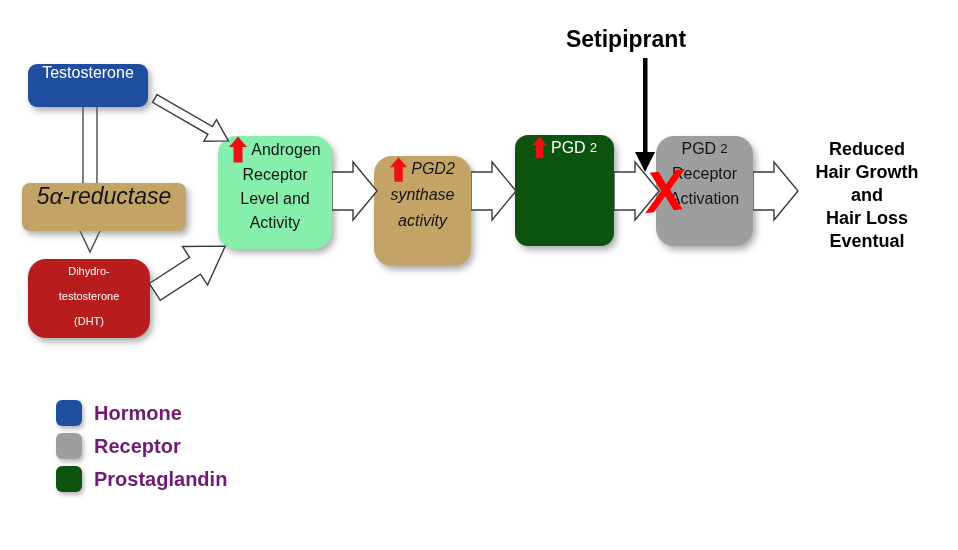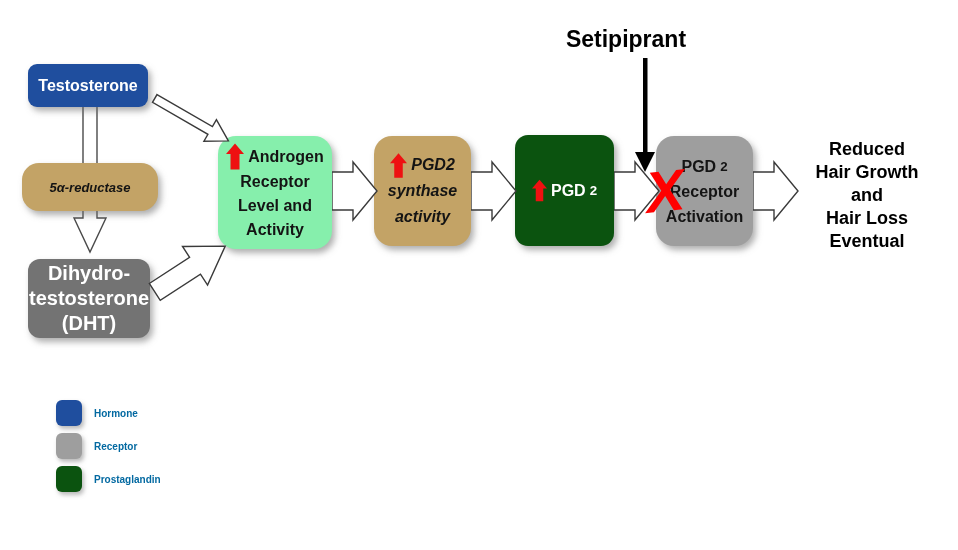--- a/index.html
+++ b/index.html
@@ -2,29 +2,29 @@
 <html><head>
 <meta charset="utf-8">
 <style>
   html,body { margin:0; padding:0; background:#ffffff; }
   .canvas {
     position:relative; width:958px; height:550px; background:#ffffff;
     font-family:"Liberation Sans", sans-serif; overflow:hidden;
   }
   .node {
     position:absolute; display:flex; flex-direction:column;
-    align-items:center; justify-content:center; text-align:center;
-    font-weight:bold; z-index:2;
+    align-items:center; justify-content:flex-start; text-align:center;
+    font-weight:normal; z-index:2;
     box-shadow:3px 4px 6px rgba(110,110,110,0.55);
   }
   .node .ln { display:block; }
   .node .row1 { display:flex; align-items:center; justify-content:center; gap:4px; }
   .white-t { color:#ffffff; }
   .dark-t  { color:#141414; }
-  .italic-t{ font-style:italic; }
+  .italic-t{ font-style:italic;margin-top:20px; }
   .arr { position:absolute; z-index:3; }
   .arr-behind { position:absolute; z-index:1; }
   .drug-label {
     position:absolute; left:536px; top:26px; width:180px; text-align:center;
     font-size:23px; font-weight:bold; color:#000; z-index:4;
   }
   .inhibitor-arrow { position:absolute; left:632px; top:58px; z-index:5; }
   .inhibit-x {
     position:absolute; left:641px; top:162px; width:48px; text-align:center;
     font-size:58px; line-height:1; font-weight:bold; font-style:italic;
@@ -33,21 +33,21 @@
   .outcome {
     position:absolute; left:797px; top:138px; width:140px; text-align:center;
     font-size:18px; line-height:23px; font-weight:bold; color:#000;
   }
   .legend { position:absolute; left:56px; top:400px; }
   .legend-row { display:flex; align-items:center; margin-bottom:7px; }
   .legend-swatch {
     width:26px; height:26px; border-radius:6px; margin-right:12px;
     box-shadow:2px 3px 4px rgba(120,120,120,0.5);
   }
-  .legend-label { font-size:10px; font-weight:bold; color:#0369a1; }
+  .legend-label { font-size:20px; font-weight:bold; color:#701a75; }
 </style>
 </head>
 <body>
 
 <div class="canvas">
 
   <svg class="arr-behind" style="left:72px; top:106px;" width="36" height="148" viewBox="0 0 36 148">
     <polygon points="11,0 25,0 25,112 34,112 18,146 2,112 11,112" fill="#ffffff" stroke="#4a4a4a" stroke-width="1.4"></polygon>
   </svg>
 
@@ -80,25 +80,25 @@
   <svg class="inhibitor-arrow" width="26" height="116" viewBox="0 0 26 116">
     <rect x="11" y="0" width="4.5" height="96" fill="#000000"></rect>
     <polygon points="3,94 23,94 13,114" fill="#000000"></polygon>
   </svg>
   <div class="inhibit-x" style="color: rgb(255, 0, 0);">X</div>
 
   <div class="node white-t" style="left: 28px; top: 64px; width: 120px; height: 43px; border-radius: 9px; font-size: 16px; background: rgb(31, 78, 158);">
     <span class="ln">Testosterone</span>
   </div>
 
-  <div class="node dark-t italic-t" style="left: 22px; top: 163px; width: 136px; height: 48px; border-radius: 17px; font-size: 13px; background: rgb(195, 163, 102);">
+  <div class="node dark-t italic-t" style="left: 22px; top: 163px; width: 164px; height: 48px; border-radius: 8px; font-size: 23px; background: rgb(195, 163, 102);">
     <span class="ln">5α-reductase</span>
   </div>
 
-  <div class="node white-t" style="left: 28px; top: 259px; width: 122px; height: 79px; border-radius: 12px; font-size: 20px; line-height: 25px; background: #737373;">
+  <div class="node white-t" style="left: 28px; top: 259px; width: 122px; height: 79px; border-radius: 18px; font-size: 11px; line-height: 25px; background: #b91c1c;">
     <span class="ln">Dihydro-</span>
     <span class="ln">testosterone</span>
     <span class="ln">(DHT)</span>
   </div>
 
   <div class="node dark-t" style="left: 218px; top: 136px; width: 114px; height: 113px; border-radius: 18px; font-size: 16px; line-height: 24px; background: #86efac;">
     <span class="row1">
       <svg width="18" height="27" viewBox="0 0 18 26">
         <polygon points="9,0 18,10.5 13.5,10.5 13.5,26 4.5,26 4.5,10.5 0,10.5" fill="#EE1111"></polygon>
       </svg>

